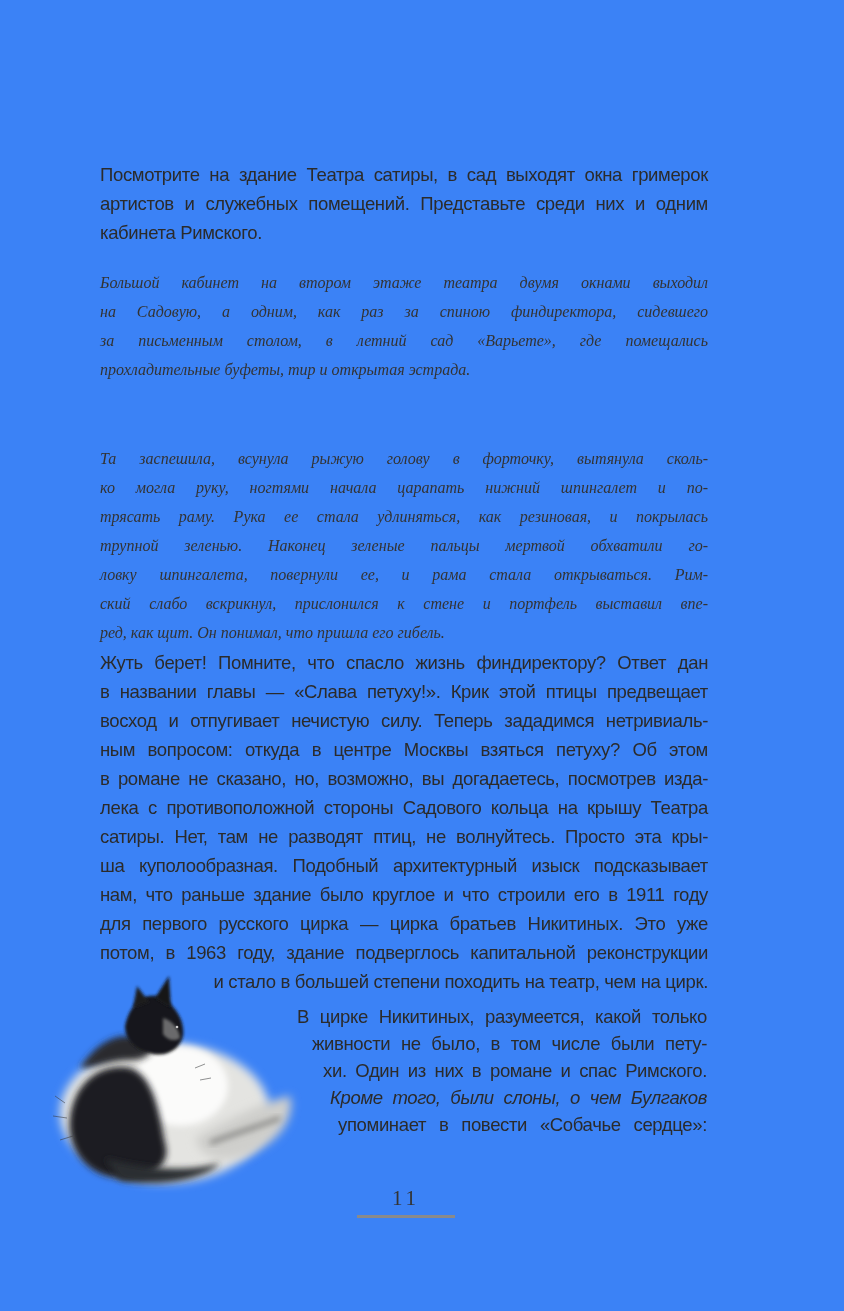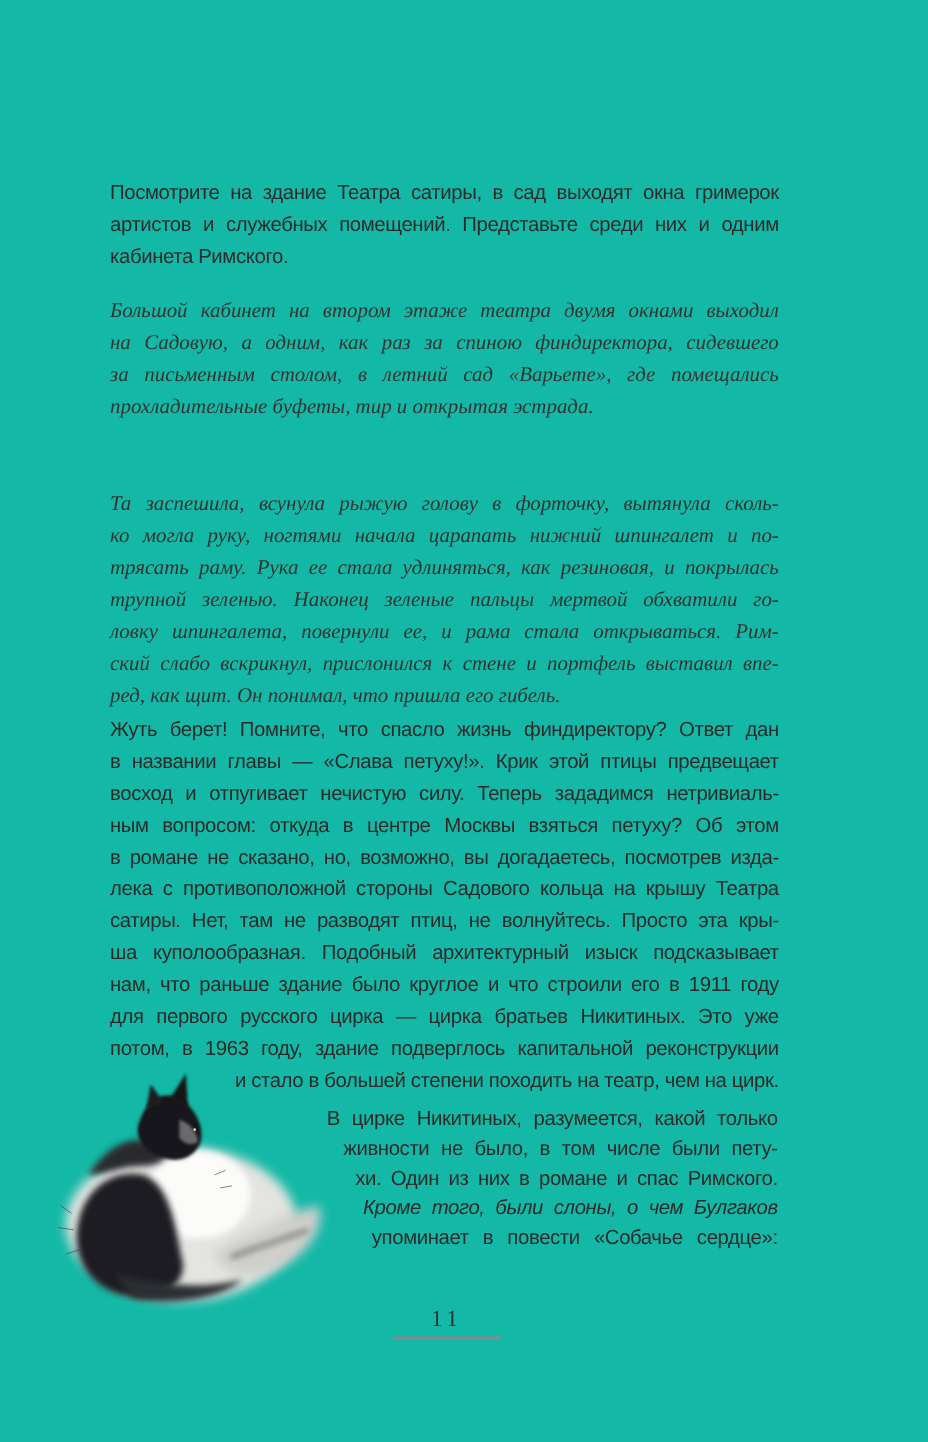--- a/index.html
+++ b/index.html
@@ -12,21 +12,21 @@
       height: 1311px;
       position: relative;
       overflow: hidden;
       color: #2a2a2a;
     }
     .page {
       position: absolute;
       left: 0; top: 0;
       width: 844px;
       height: 1311px;
-      background: #14b8a6;
+      background: #3b82f6;
     }
     .text-block {
       position: absolute;
       left: 100px;
       width: 608px;
     }
     .line {
       display: block;
       white-space: nowrap;
       text-align: justify;
@@ -39,21 +39,21 @@
     }
     .sans {
       font-family: "Liberation Sans", "DejaVu Sans", sans-serif;
       font-size: 18.5px;
       letter-spacing: -0.35px;
       color: #2b2b2b;
     }
     .serif-italic {
       font-family: "Liberation Serif", "DejaVu Serif", serif;
       font-style: italic;
-      font-size: 19px;
+      font-size: 16px;
       letter-spacing: 0px;
       color: #333333;
     }
     #para1 { top: 160px; }
     #quote1 { top: 268px; }
     #para2 { top: 398px; }
     #quote2 { top: 444px; }
     #para3 { top: 648px; }
     #para3 .line.last-right {
       text-align: right;

